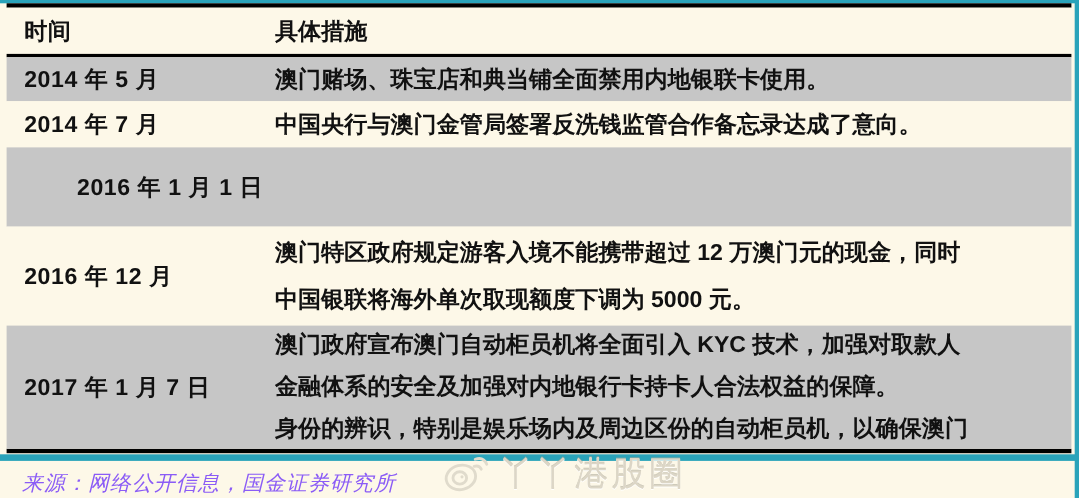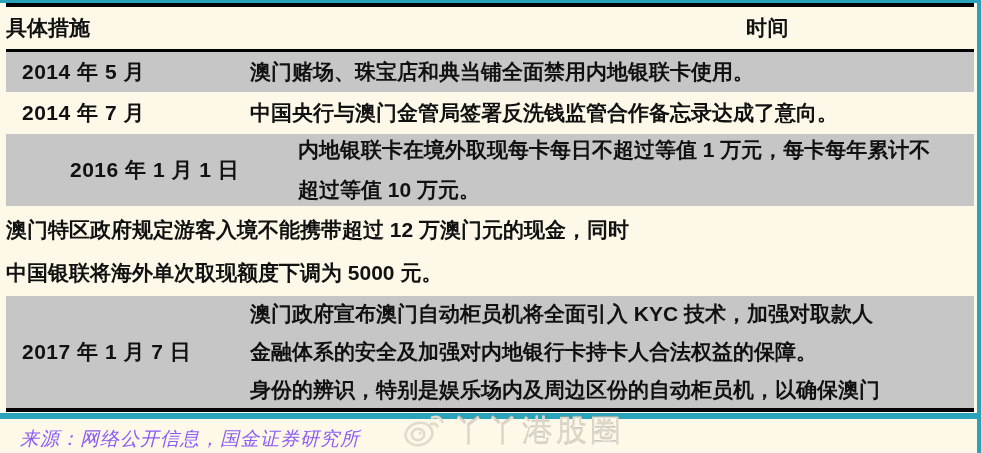--- a/index.html
+++ b/index.html
@@ -85,47 +85,44 @@
 <body>
 
 <div class="frame">
 
   <div class="teal-top"></div>
   <div class="teal-right"></div>
 
   <div class="table">
 
     <div class="thead">
+      <div class="cell date">时间</div>
       <div class="cell body">具体措施</div>
-      <div class="cell date">时间</div>
     </div>
 
     <div class="row gray r1">
       <div class="cell date">2014 年 5 月</div>
       <div class="cell body">
         <span class="line">澳门赌场、珠宝店和典当铺全面禁用内地银联卡使用。</span>
       </div>
     </div>
 
     <div class="row cream r2">
       <div class="cell date">2014 年 7 月</div>
       <div class="cell body">
         <span class="line">中国央行与澳门金管局签署反洗钱监管合作备忘录达成了意向。</span>
       </div>
     </div>
 
     <div class="row gray r3">
       <div class="cell date">2016 年 1 月 1 日</div>
-      <div class="cell body">
-        <span class="line">内地银联卡在境外取现每卡每日不超过等值 1 万元，每卡每年累计不</span>
-        <span class="line">超过等值 10 万元。</span>
-      </div>
     </div>
 
     <div class="row cream r4">
+      <div class="cell date">2016 年 12 月</div>
       <div class="cell body">
         <span class="line">澳门特区政府规定游客入境不能携带超过 12 万澳门元的现金，同时</span>
         <span class="line">中国银联将海外单次取现额度下调为 5000 元。</span>
       </div>
     </div>
 
     <div class="row gray r5">
       <div class="cell date">2017 年 1 月 7 日</div>
       <div class="cell body">
         <span class="line">澳门政府宣布澳门自动柜员机将全面引入 KYC 技术，加强对取款人</span>

